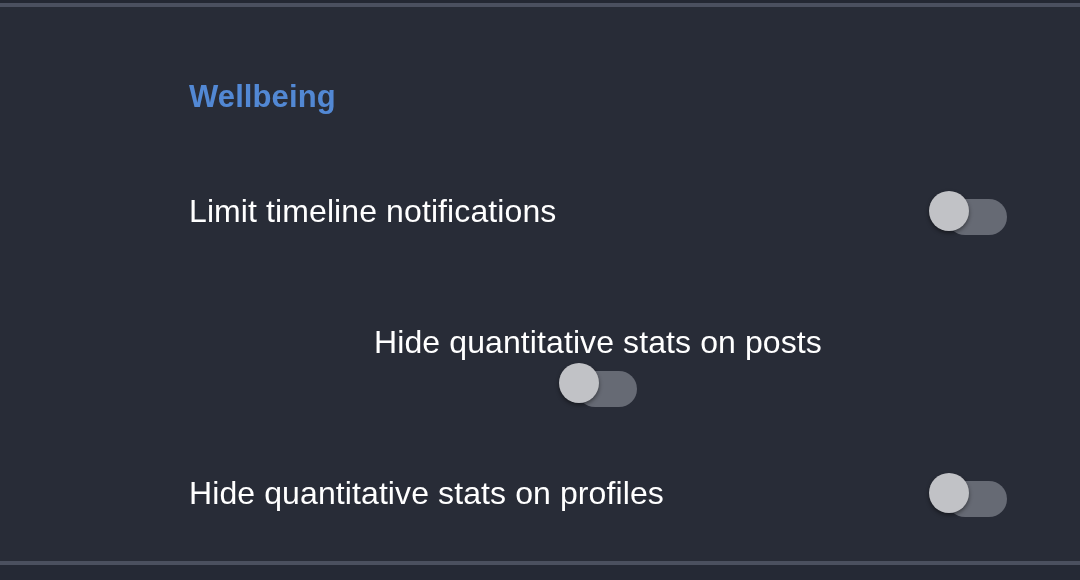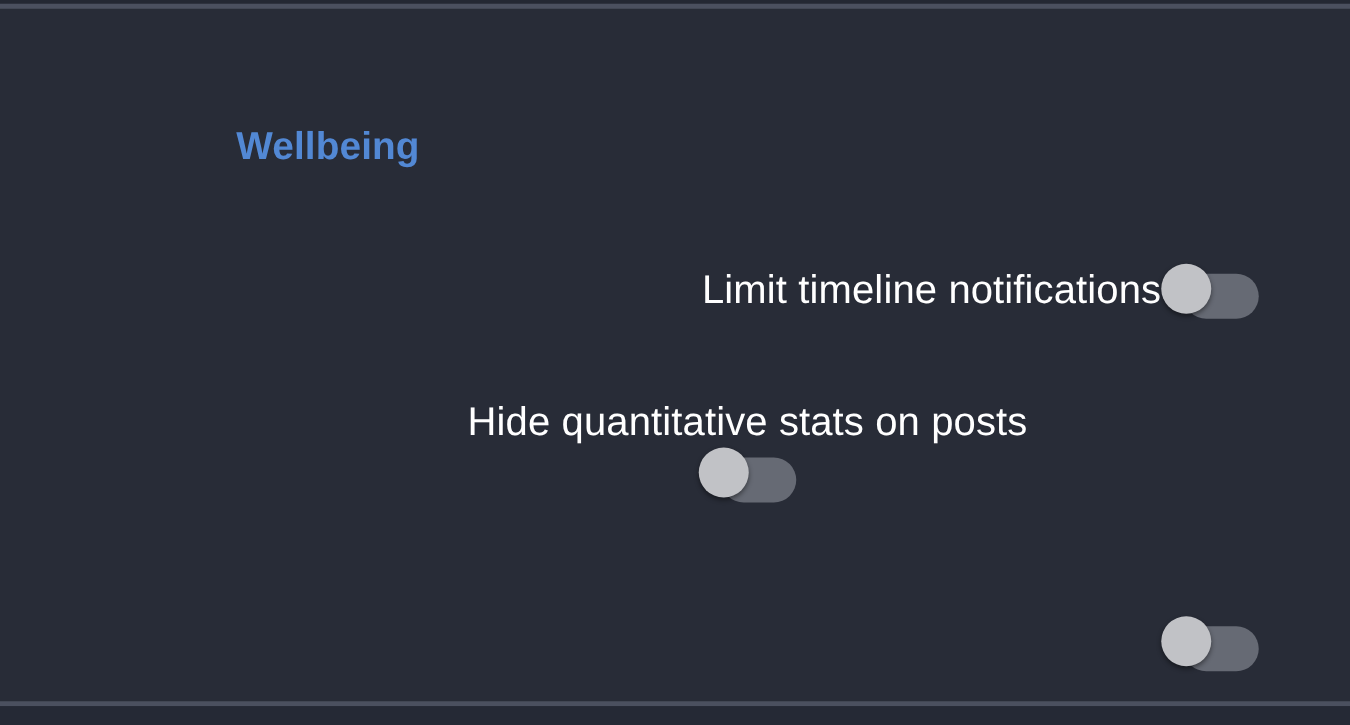--- a/index.html
+++ b/index.html
@@ -55,42 +55,41 @@
     background: #252935;
   }
 
   
   .content {
     position: absolute;
     left: 0;
     top: 7px;
     width: 1072px;
     height: 554px;
-    margin-top: 20px;
   }
 
   .section-header {
     position: absolute;
     left: 189px;
     top: 72px;
     font-size: 31px;
     font-weight: bold;
     color: #5288d4;
     letter-spacing: 0.1px;
     white-space: nowrap;
   }
 
   .row {
     position: absolute;
     left: 189px;
     width: 818px;
     height: 56px;
     display: flex;
     align-items: center;
-    justify-content: flex-end;
+    justify-content: space-between;
   }
   .row-1 { top: 176px; }
   .row-2 { top: 317px; flex-direction: column; }
   .row-3 { top: 458px; }
 
   .row-label {
     font-size: 32px;
     font-weight: normal;
     color: #ffffff;
     white-space: nowrap;
@@ -146,20 +145,21 @@
 
     <div class="row row-2">
       <span class="row-label">Hide quantitative stats on posts</span>
       <span class="toggle">
         <span class="toggle-track"></span>
         <span class="toggle-thumb"></span>
       </span>
     </div>
 
     <div class="row row-3">
+      <span class="row-label">Hide quantitative stats on profiles</span>
       <span class="toggle">
         <span class="toggle-track"></span>
         <span class="toggle-thumb"></span>
       </span>
     </div>
 
   </div>
 
   <div class="divider-bottom"></div>
   <div class="divider-bottom-shade"></div>

